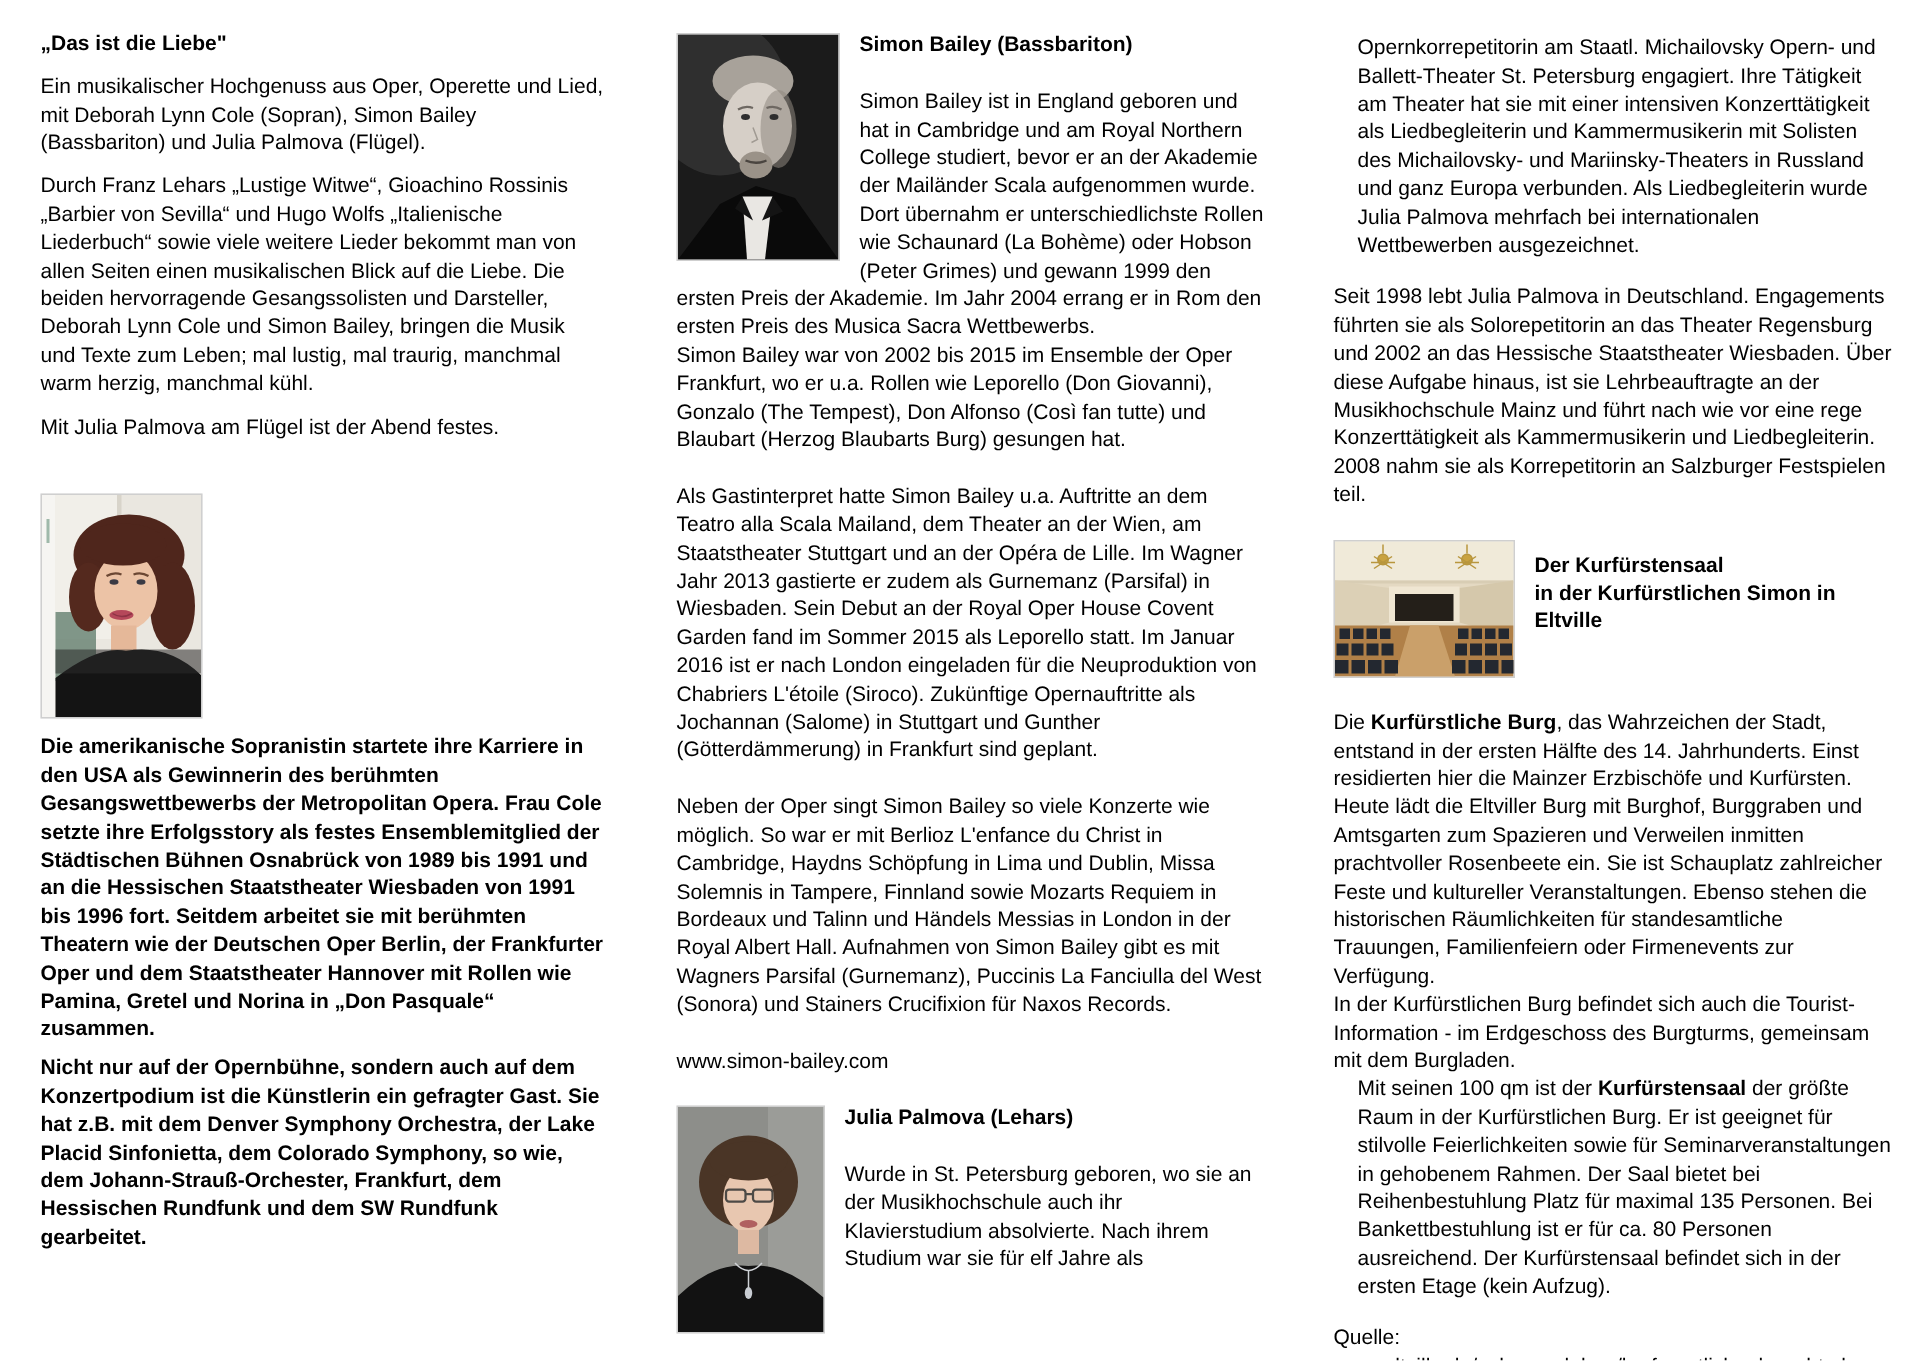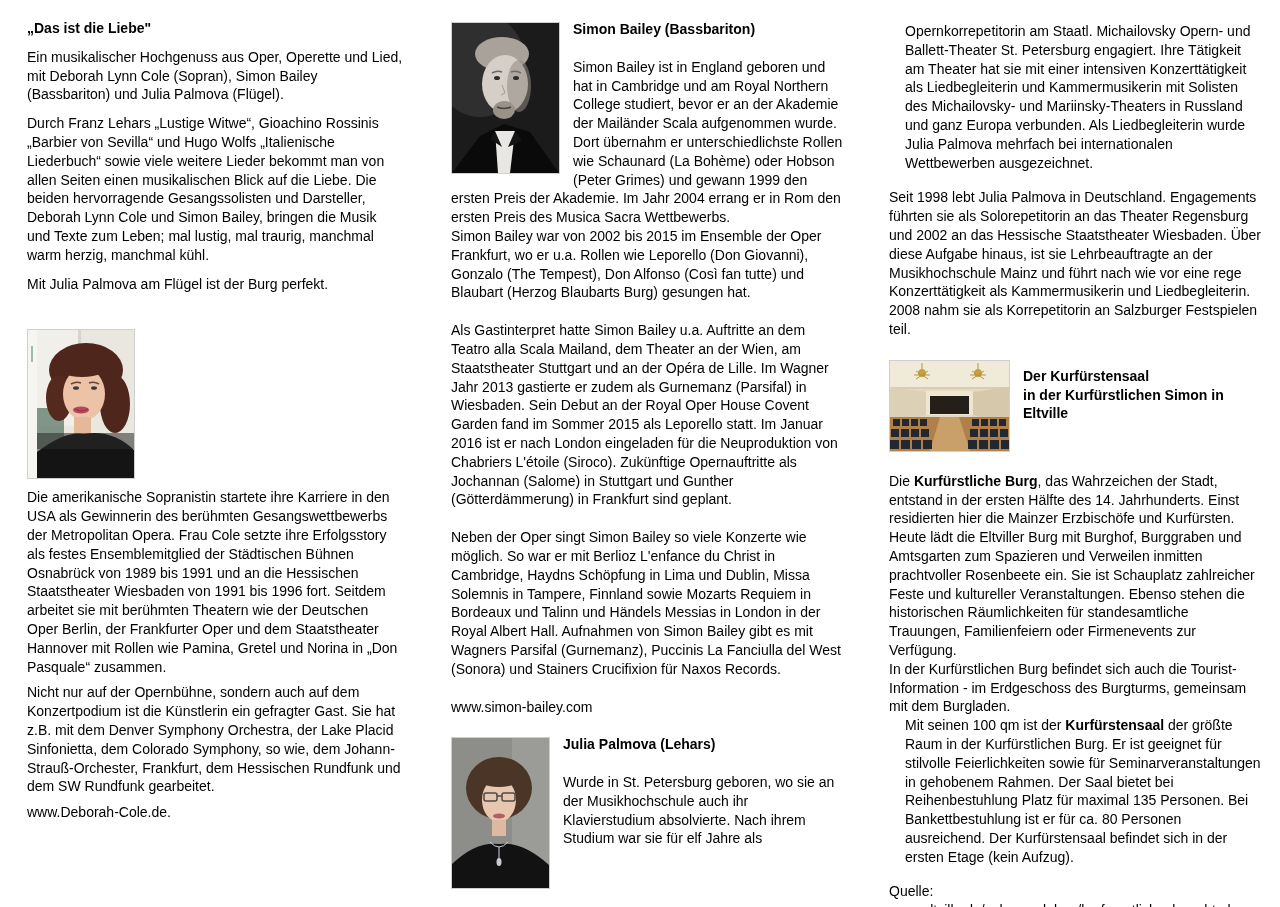--- a/index.html
+++ b/index.html
@@ -8,41 +8,41 @@
     font-family:"Liberation Sans",sans-serif;
     font-size:14px;line-height:18.8px;color:#000;
   }
   .page{position:relative;width:1280px;height:907px;background:#fff;overflow:hidden;}
   .col{position:absolute;}
   .col-left{left:27px;top:19px;width:376px;}
   .col-mid{left:436px;top:20px;width:392px;margin-left:15px;}
   .col-right{left:889px;top:22px;width:372px;}
   .bold{font-weight:bold;}
   .m0{margin:0;}
-  .mb7{margin:0 0 7px 0;}
+  .mb7{margin:0 0 7px 0;font-weight:bold;}
   .mb10{margin:0 0 10px 0;}
   .mb16{margin:0 0 16px 16px;}
   .mb19{margin:0 0 19px 0;}
   .mb20{margin:0 0 20px 0;}
   .photo{display:block;border:1px solid #cfcfcf;background:#eee;}
   .cole-photo{margin:36px 0 9px 0;}
   .float-photo{float:left;margin:2px 13px 8px 0;}
   .clearfix::after{content:"";display:block;clear:both;}
   .saal-caption{padding-top:9px;margin-left:16px;}
 </style>
 </head>
 <body>
 
 <div class="page">
 
   <div class="col col-left">
     <div class="bold mb10">„Das ist die Liebe"</div>
     <p class="mb10">Ein musikalischer Hochgenuss aus Oper, Operette und Lied, mit Deborah Lynn Cole (Sopran), Simon Bailey (Bassbariton) und Julia Palmova (Flügel).</p>
     <p class="mb10">Durch Franz Lehars „Lustige Witwe“, Gioachino Rossinis „Barbier von Sevilla“ und Hugo Wolfs „Italienische Liederbuch“ sowie viele weitere Lieder bekommt man von allen Seiten einen musikalischen Blick auf die Liebe. Die beiden hervorragende Gesangssolisten und Darsteller, Deborah Lynn Cole und Simon Bailey, bringen die Musik und Texte zum Leben; mal lustig, mal traurig, manchmal warm herzig, manchmal kühl.</p>
-    <p class="mb10">Mit Julia Palmova am Flügel ist der Burg perfekt.</p>
+    <p class="mb10">Mit Julia Palmova am Flügel ist der Abend festes.</p>
 
     <svg class="photo cole-photo" width="106" height="148" viewBox="0 0 106 148">
       <rect width="106" height="148" fill="#eae7e0"></rect>
       <rect x="0" y="0" width="9" height="148" fill="#f6f5f2"></rect>
       <rect x="3" y="16" width="2" height="16" fill="#7aa08c" opacity="0.7"></rect>
       <rect x="9" y="0" width="42" height="96" fill="#f1efe9"></rect>
       <rect x="50" y="0" width="3" height="92" fill="#d8d4ca"></rect>
       <rect x="9" y="78" width="27" height="46" fill="#647f6f" opacity="0.8"></rect>
       <ellipse cx="58" cy="40" rx="37" ry="27" fill="#4f261c"></ellipse>
       <ellipse cx="87" cy="74" rx="15" ry="29" fill="#4f261c"></ellipse>
@@ -55,21 +55,20 @@
       <path d="M61,53 q5,-2 10,1" stroke="#6b4733" stroke-width="1.5" fill="none"></path>
       <ellipse cx="53" cy="80" rx="8" ry="3.4" fill="#b5485a"></ellipse>
       <path d="M47,79 q6,4 13,0" stroke="#8d3345" stroke-width="1" fill="none"></path>
       <rect x="46" y="87" width="17" height="19" fill="#e5b899"></rect>
       <path d="M9,148 L9,122 Q38,100 56,104 Q84,99 106,120 L106,148 Z" fill="#141414"></path>
       <rect x="9" y="103" width="97" height="16" fill="#2a2a2a" opacity="0.55"></rect>
     </svg>
 
     <div class="mb7">Die amerikanische Sopranistin startete ihre Karriere in den USA als Gewinnerin des berühmten Gesangswettbewerbs der Metropolitan Opera. Frau Cole setzte ihre Erfolgsstory als festes Ensemblemitglied der Städtischen Bühnen Osnabrück von 1989 bis 1991 und an die Hessischen Staatstheater Wiesbaden von 1991 bis 1996 fort. Seitdem arbeitet sie mit berühmten Theatern wie der Deutschen Oper Berlin, der Frankfurter Oper und dem Staatstheater Hannover mit Rollen wie Pamina, Gretel und Norina in „Don Pasquale“ zusammen.</div>
     <p class="mb7">Nicht nur auf der Opernbühne, sondern auch auf dem Konzertpodium ist die Künstlerin ein gefragter Gast. Sie hat z.B. mit dem Denver Symphony Orchestra, der Lake Placid Sinfonietta, dem Colorado Symphony, so wie, dem Johann-Strauß-Orchester, Frankfurt, dem Hessischen Rundfunk und dem SW Rundfunk gearbeitet.</p>
-    <p class="m0">www.Deborah-Cole.de.</p>
   </div>
 
   <div class="col col-mid">
     <div class="clearfix">
       <svg class="photo float-photo" width="107" height="150" viewBox="0 0 107 150">
         <rect width="107" height="150" fill="#1b1b1b"></rect>
         <ellipse cx="28" cy="42" rx="46" ry="52" fill="#4a4a4a" opacity="0.45"></ellipse>
         <ellipse cx="50" cy="31" rx="27" ry="17" fill="#a8a29a"></ellipse>
         <ellipse cx="53" cy="61" rx="23" ry="29" fill="#d6cfc7"></ellipse>
         <ellipse cx="67" cy="63" rx="12" ry="26" fill="#8f8880" opacity="0.55"></ellipse>

